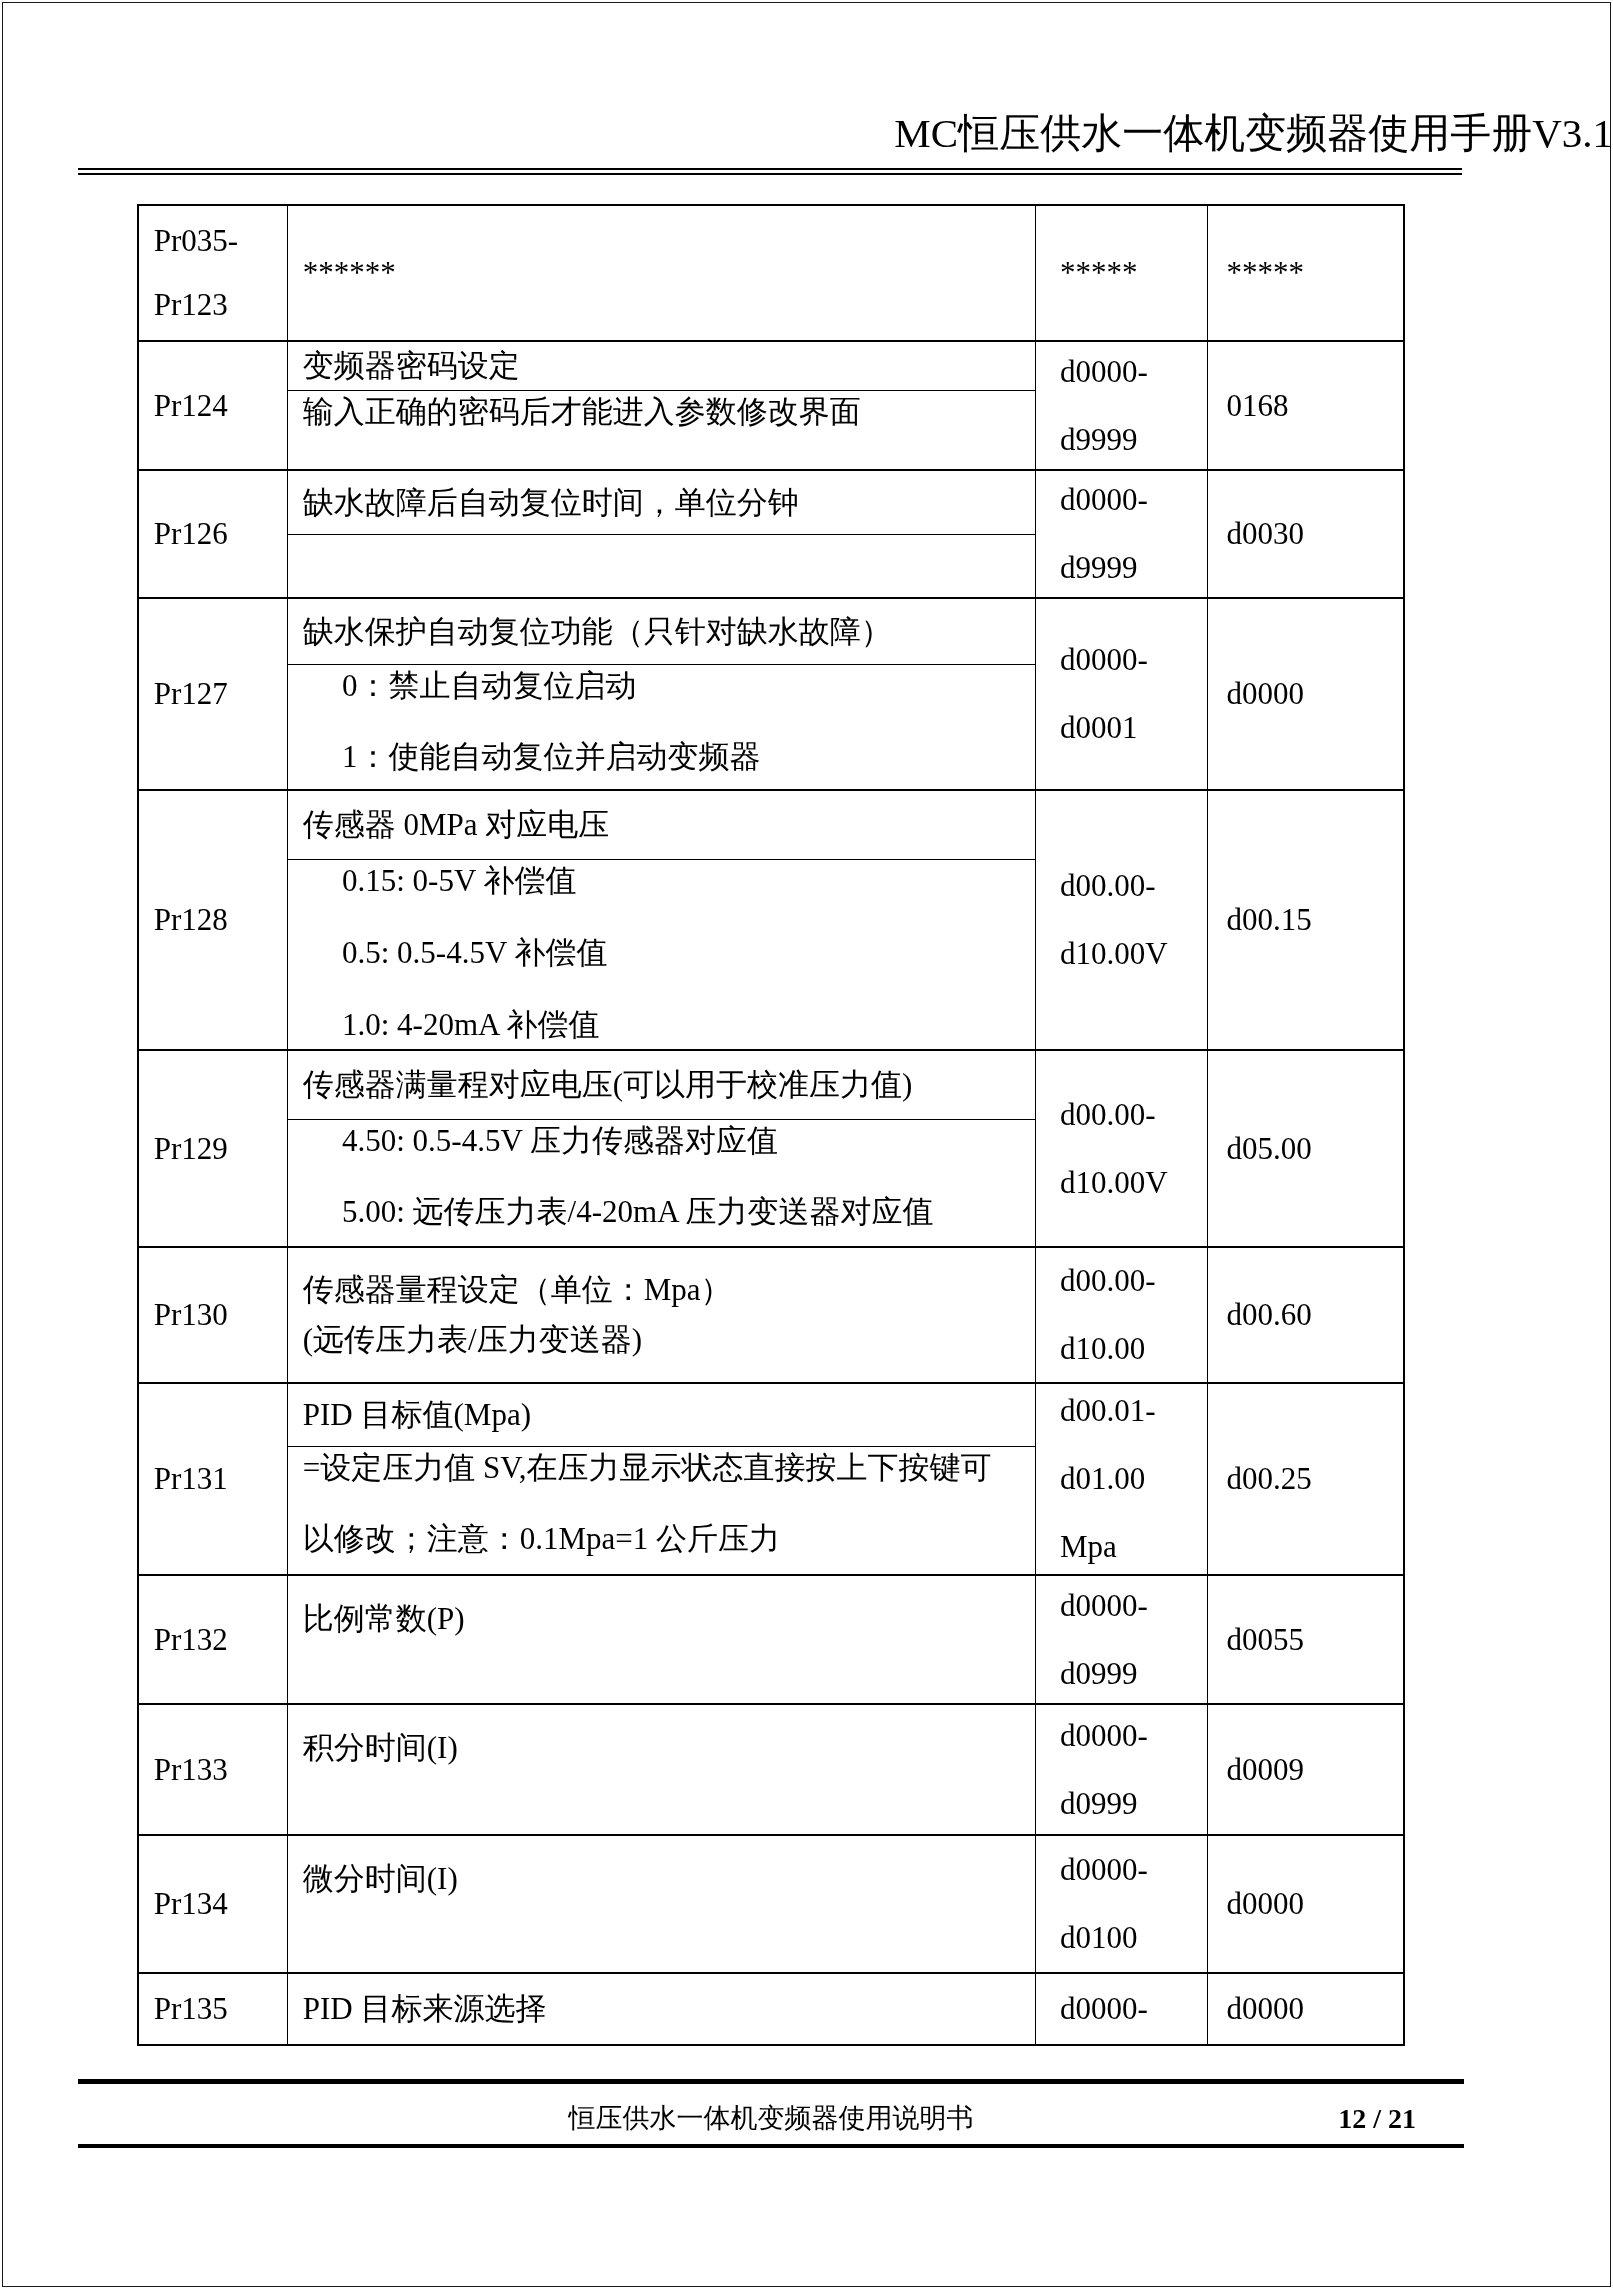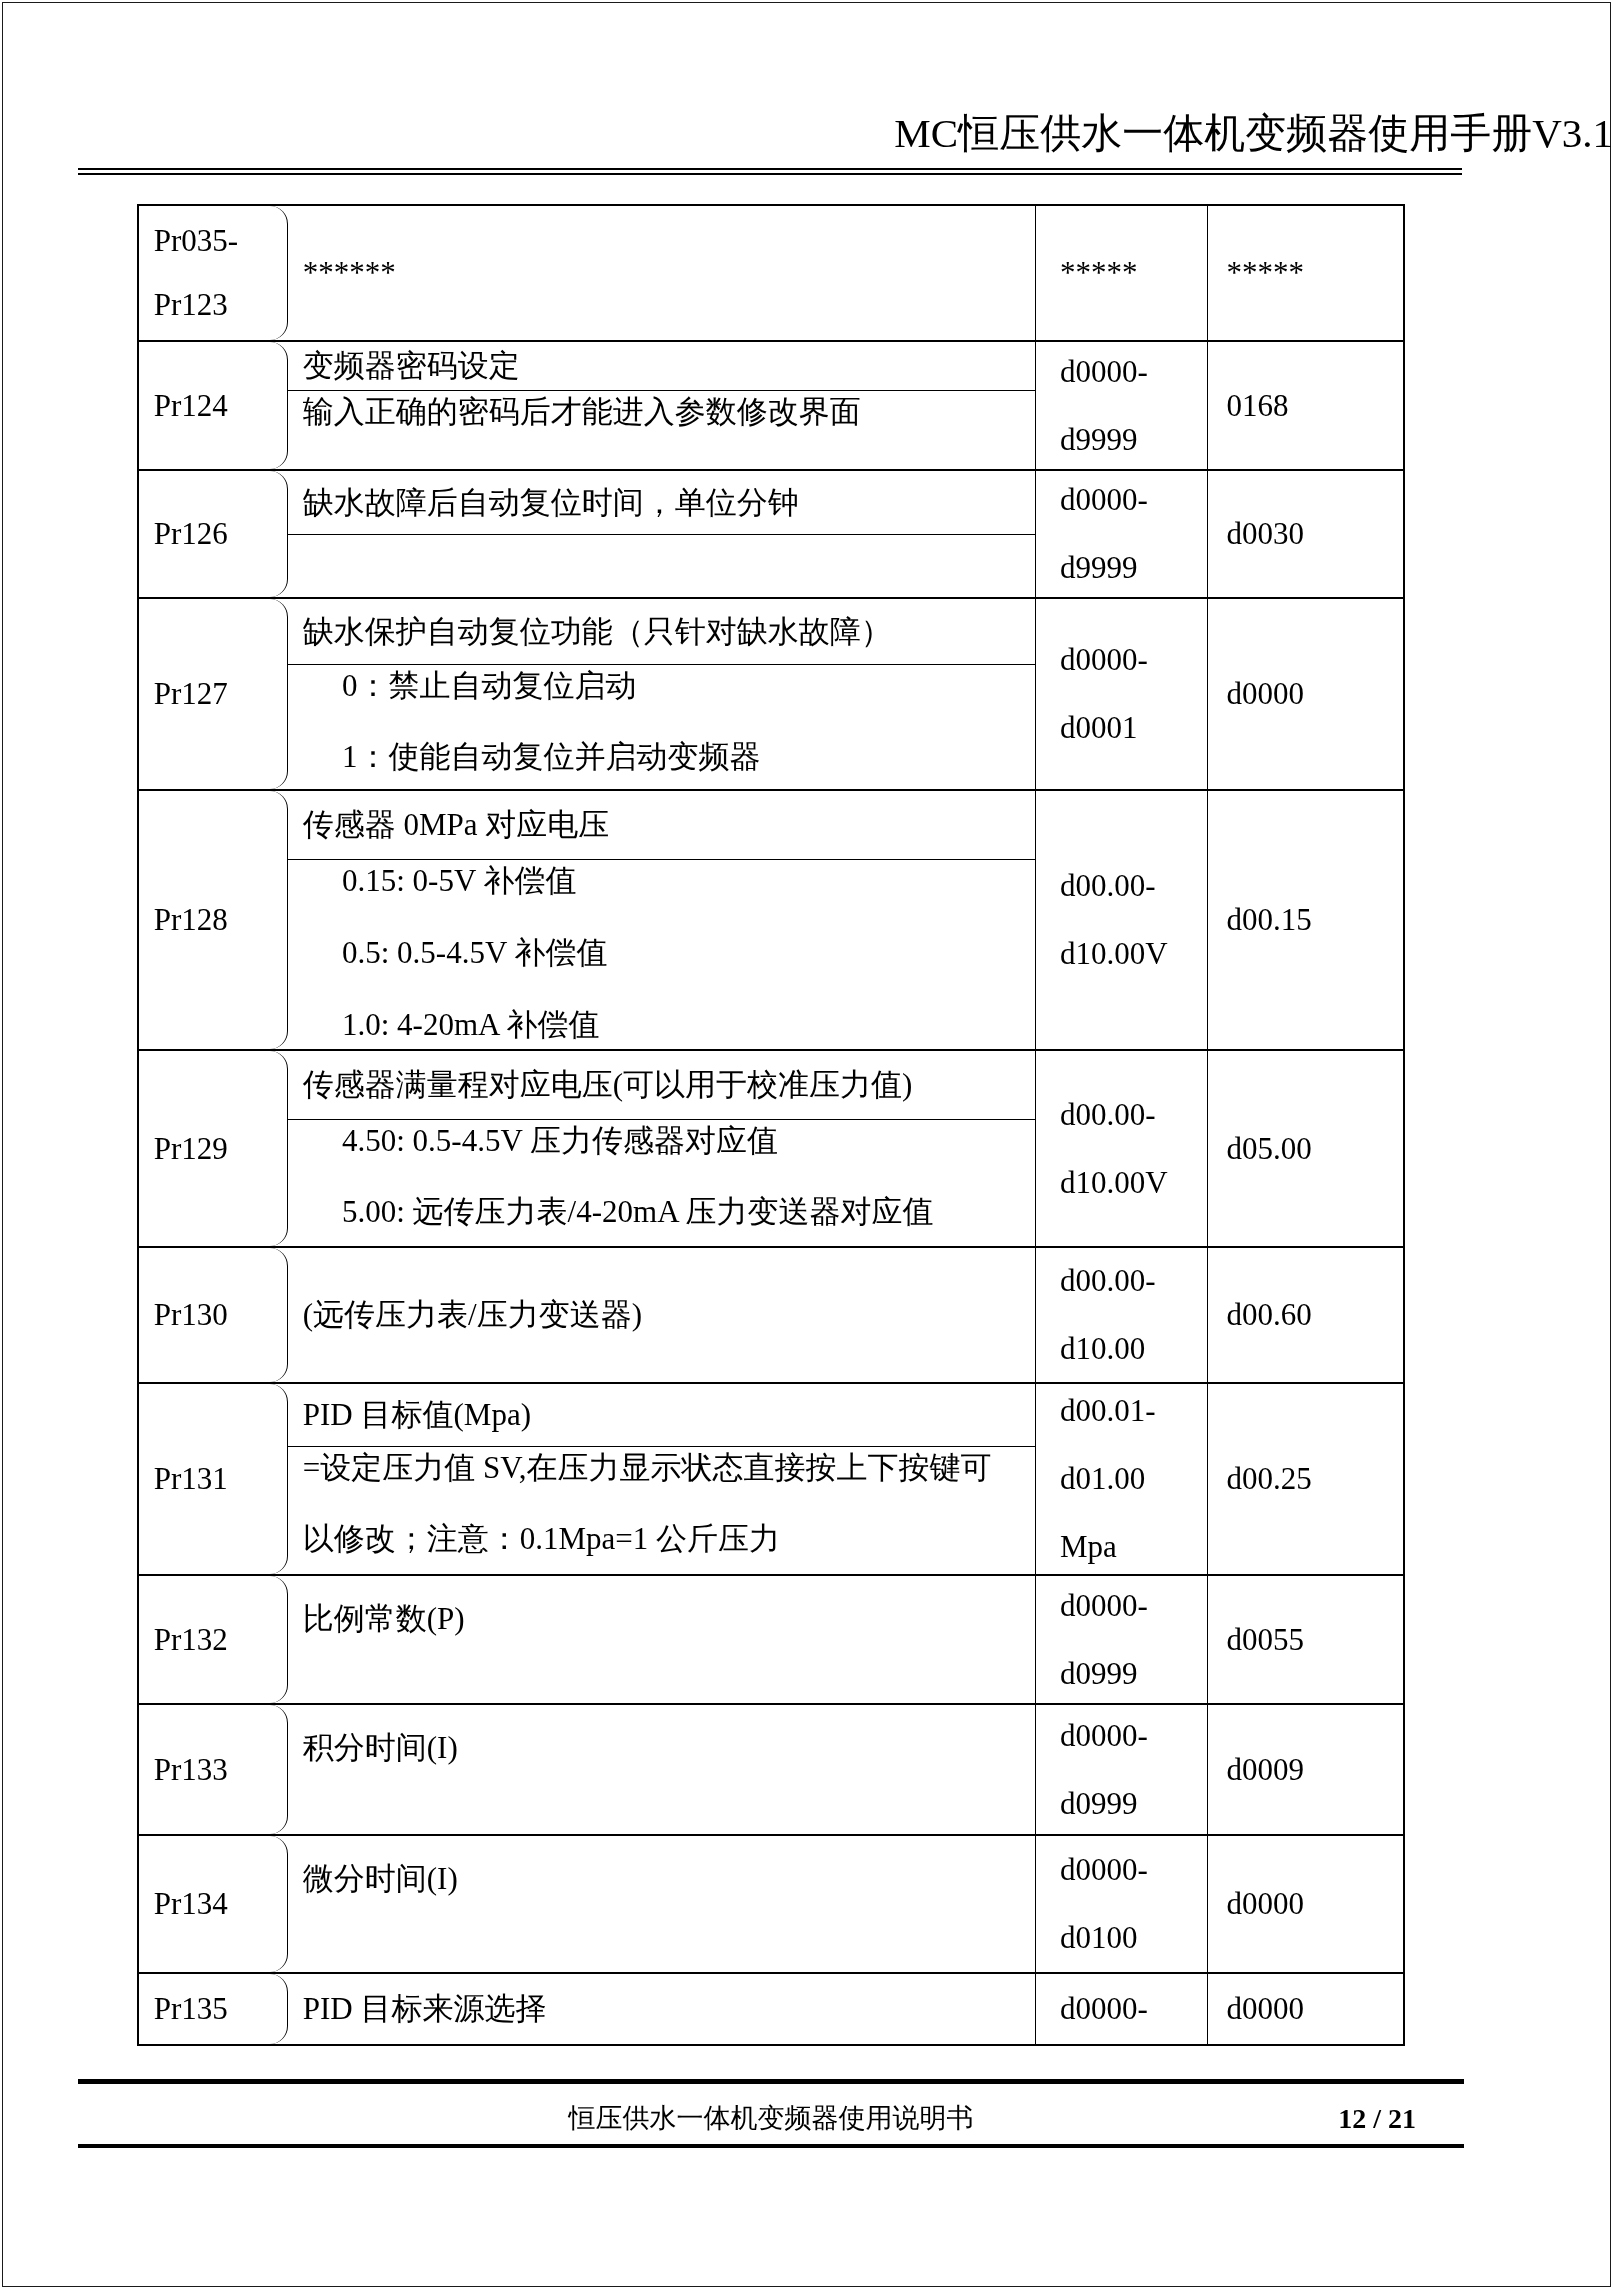--- a/index.html
+++ b/index.html
@@ -14,21 +14,21 @@
   .header-rule{position:absolute;left:78px;top:168px;width:1384px;height:7.4px;
         border-top:2.8px solid #000;border-bottom:2.8px solid #000;box-sizing:border-box;}
 
   
   .param-table{position:absolute;left:137px;top:204px;width:1268px;
         border:2.8px solid #000;box-sizing:border-box;font-size:31px;}
   .t-row{display:flex;border-top:2.8px solid #000;box-sizing:border-box;}
   .t-row.first{border-top:none;}
   .c1{width:149px;border-right:1.8px solid #000;box-sizing:border-box;
         display:flex;flex-direction:column;justify-content:center;
-        padding-left:14.8px;gap:28px;border-radius:18px;}
+        padding-left:14.8px;gap:28px;}
   .c2{width:748px;border-right:1.8px solid #000;box-sizing:border-box;
         display:flex;flex-direction:column;}
   .c3{width:172px;border-right:1.8px solid #000;box-sizing:border-box;
         display:flex;flex-direction:column;justify-content:center;
         padding-left:24px;gap:32px;}
   .c4{flex:1;display:flex;flex-direction:column;justify-content:center;
         padding-left:18.5px;}
   .d-title{display:flex;align-items:center;padding-left:14.8px;box-sizing:border-box;}
   .d-title.divided{border-bottom:1.8px solid #000;}
   .d-body{flex:1;display:flex;flex-direction:column;justify-content:flex-start;
@@ -193,20 +193,21 @@
         <span class="nowrap">d05.00</span>
       </div>
     </div>
 
     <div class="t-row r6">
       <div class="c1">
         <span class="nowrap">Pr130</span>
       </div>
       <div class="c2">
         <div class="d-center">
+          <span class="nowrap">传感器量程设定（单位：Mpa）</span>
           <span class="nowrap">(远传压力表/压力变送器)</span>
         </div>
       </div>
       <div class="c3">
         <span class="nowrap">d00.00-</span>
         <span class="nowrap">d10.00</span>
       </div>
       <div class="c4">
         <span class="nowrap">d00.60</span>
       </div>

